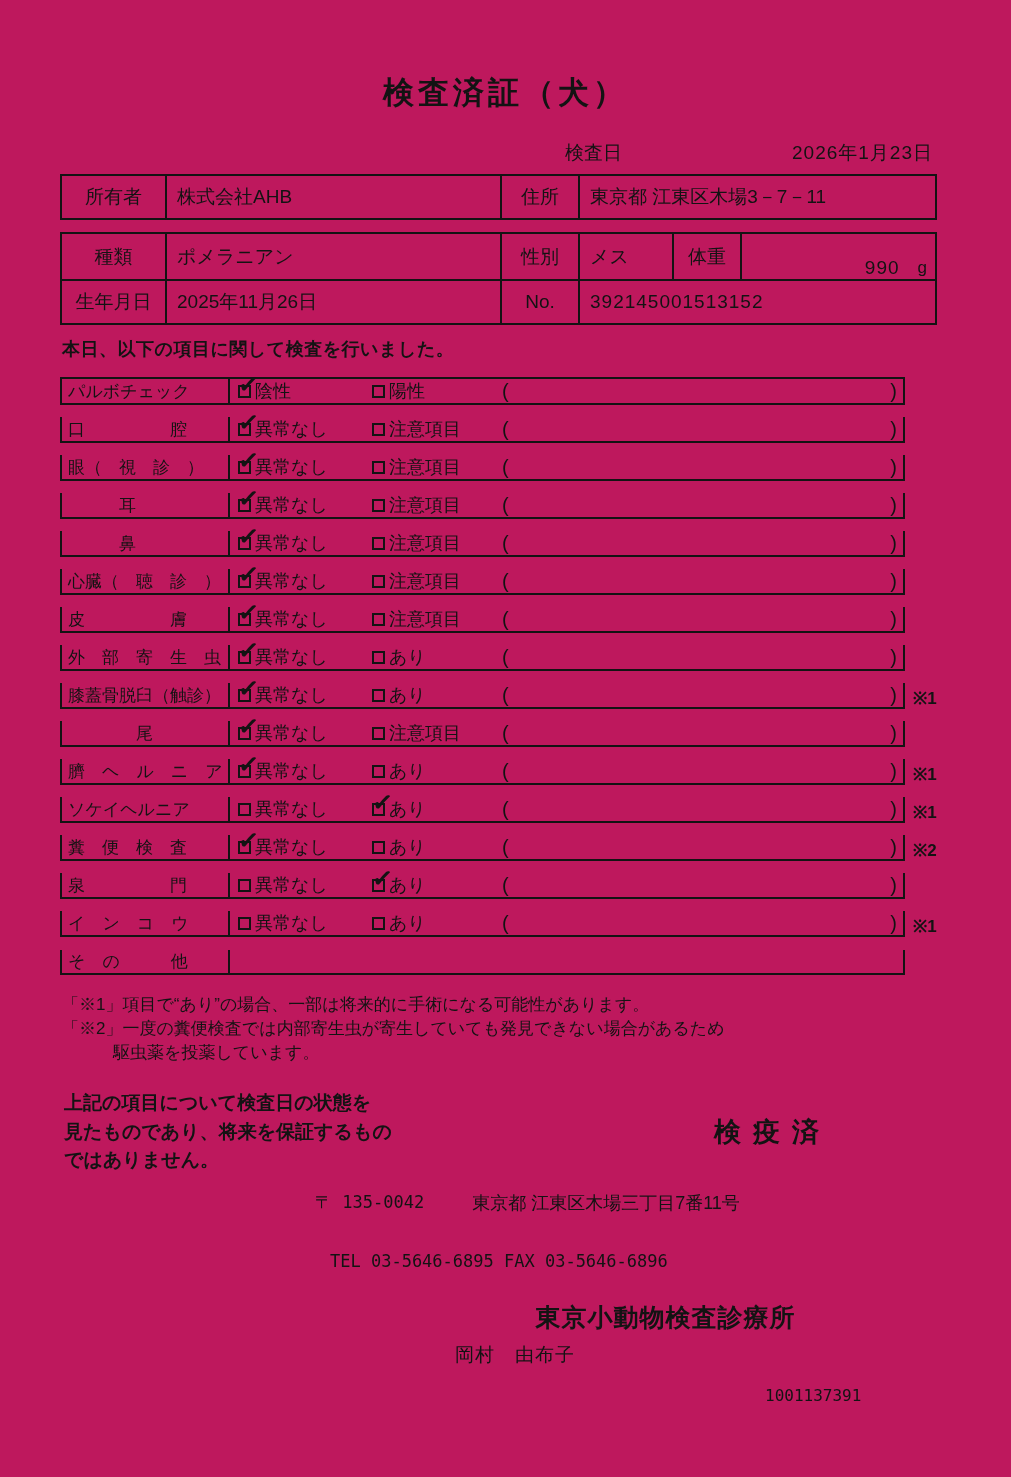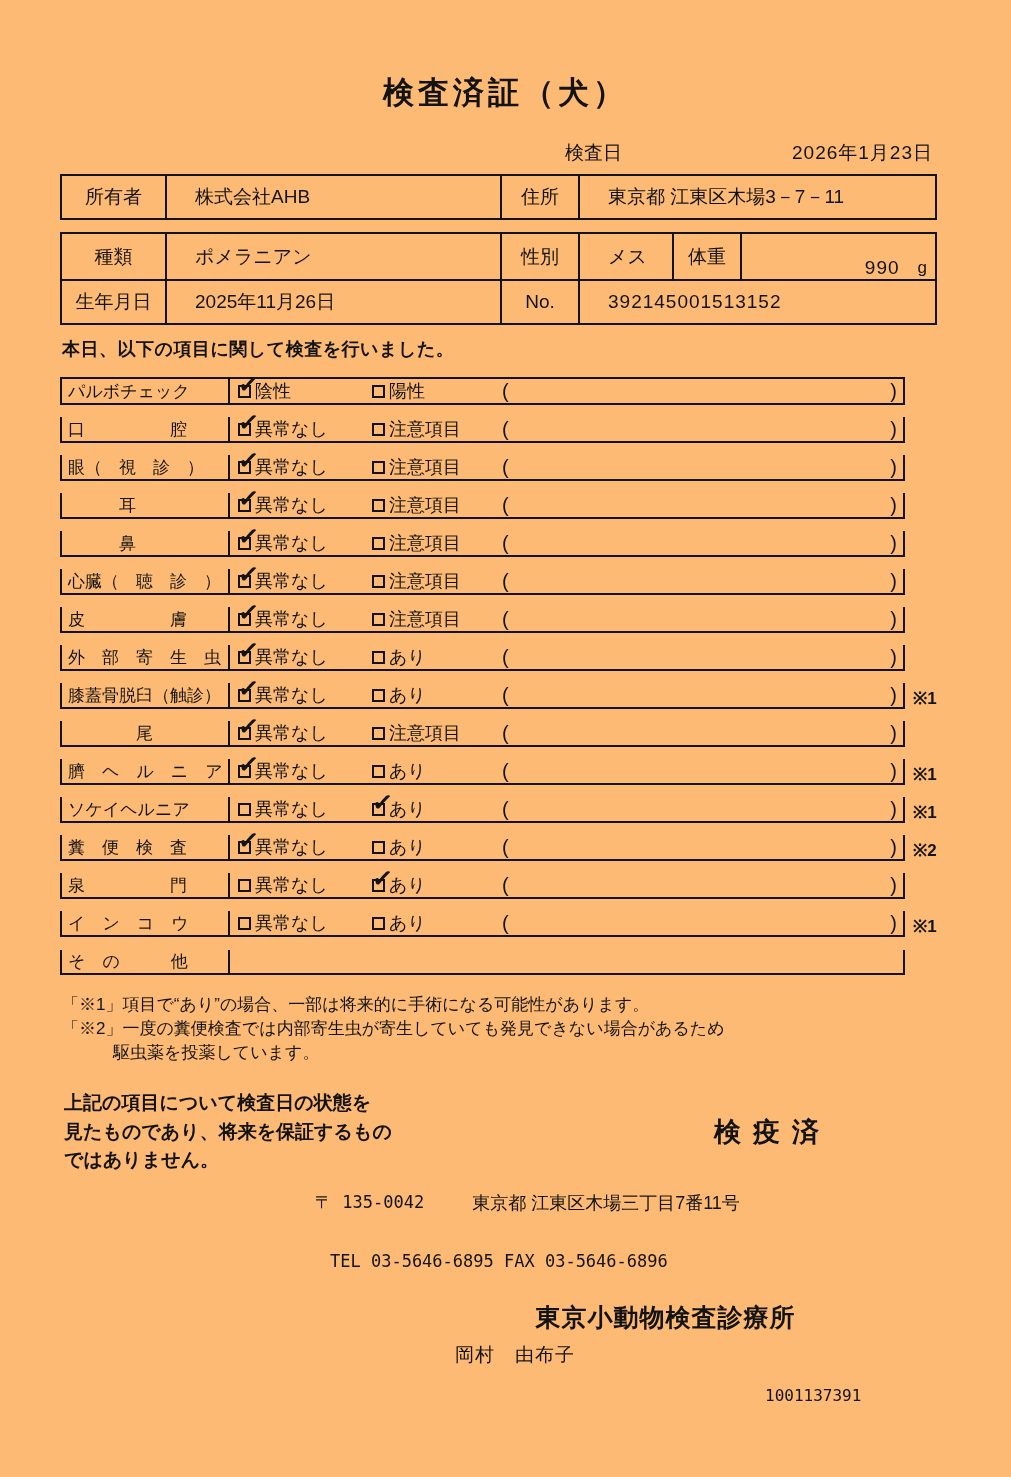--- a/index.html
+++ b/index.html
@@ -1,37 +1,37 @@
 <!DOCTYPE html>
 <html><head>
 <meta charset="utf-8">
 <style>
   * { box-sizing: border-box; }
   html,body { margin:0; padding:0; background:#e8e8e6; }
   body { font-family:"Liberation Sans", sans-serif; color:#131313; }
   .page {
-    position:relative; width:1011px; height:1477px; background:#fdba74;
+    position:relative; width:1011px; height:1477px; background:#be185d;
     margin:0 auto; overflow:hidden;
   }
   
   .title {
     margin:72px 0 0 0; text-align:center;
     font-size:31px; font-weight:700; letter-spacing:4px;
   }
   
   .date-row {
     width:875px; margin:26px 0 8px 60px;
     display:flex; align-items:flex-end; font-size:19px;
   }
   .date-row .lbl { margin-left:505px; }
   .date-row .val { margin-left:auto; padding-right:2px; letter-spacing:1px; }
 
   
   table.info { border-collapse:collapse; width:875px; margin-left:60px; font-size:19px; table-layout:fixed; }
-  table.info td { border:2px solid #131313; height:40px; padding:0 28px; overflow:hidden; white-space:nowrap; }
+  table.info td { border:2px solid #131313; height:40px; padding:0 10px; overflow:hidden; white-space:nowrap; }
   table.info td.hdr { text-align:center; padding:8px 4px; }
   table.info.second { margin-top:12px; }
   .weight-cell { display:flex; align-items:center;margin-top:23px; }
   .weight-cell .wv { margin-left:auto; letter-spacing:1px; }
   .weight-cell .wu { margin-left:18px; margin-right:8px; font-size:17px; }
 
   .statement { margin:12px 0 6px 62px; font-size:18px; font-weight:600; letter-spacing:0.5px; }
 
   
   .exam { margin-left:60px; }

